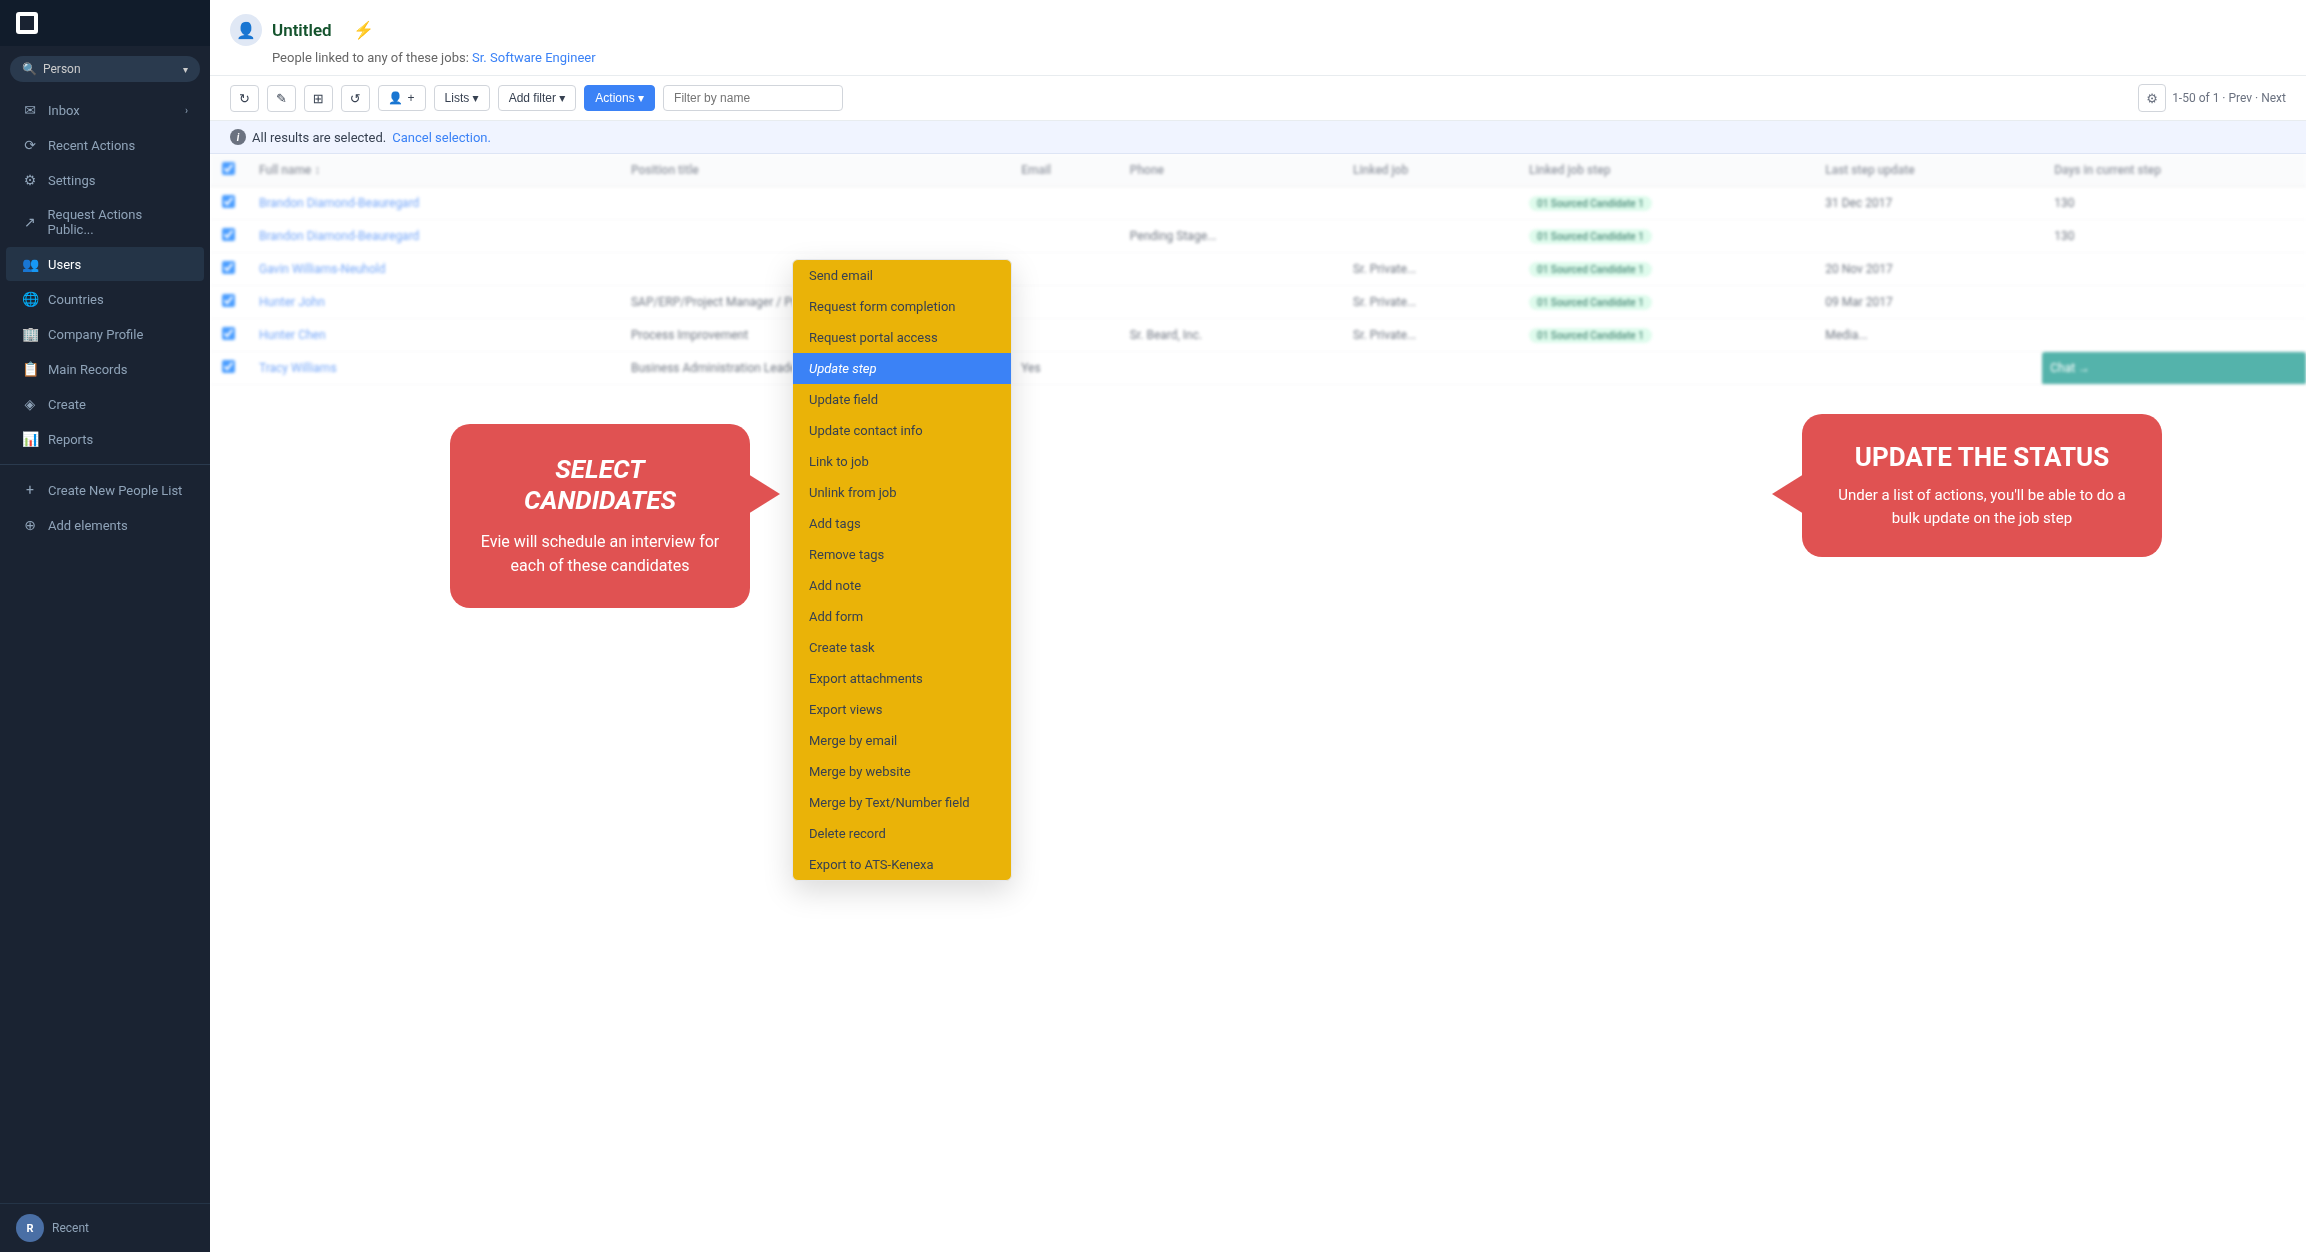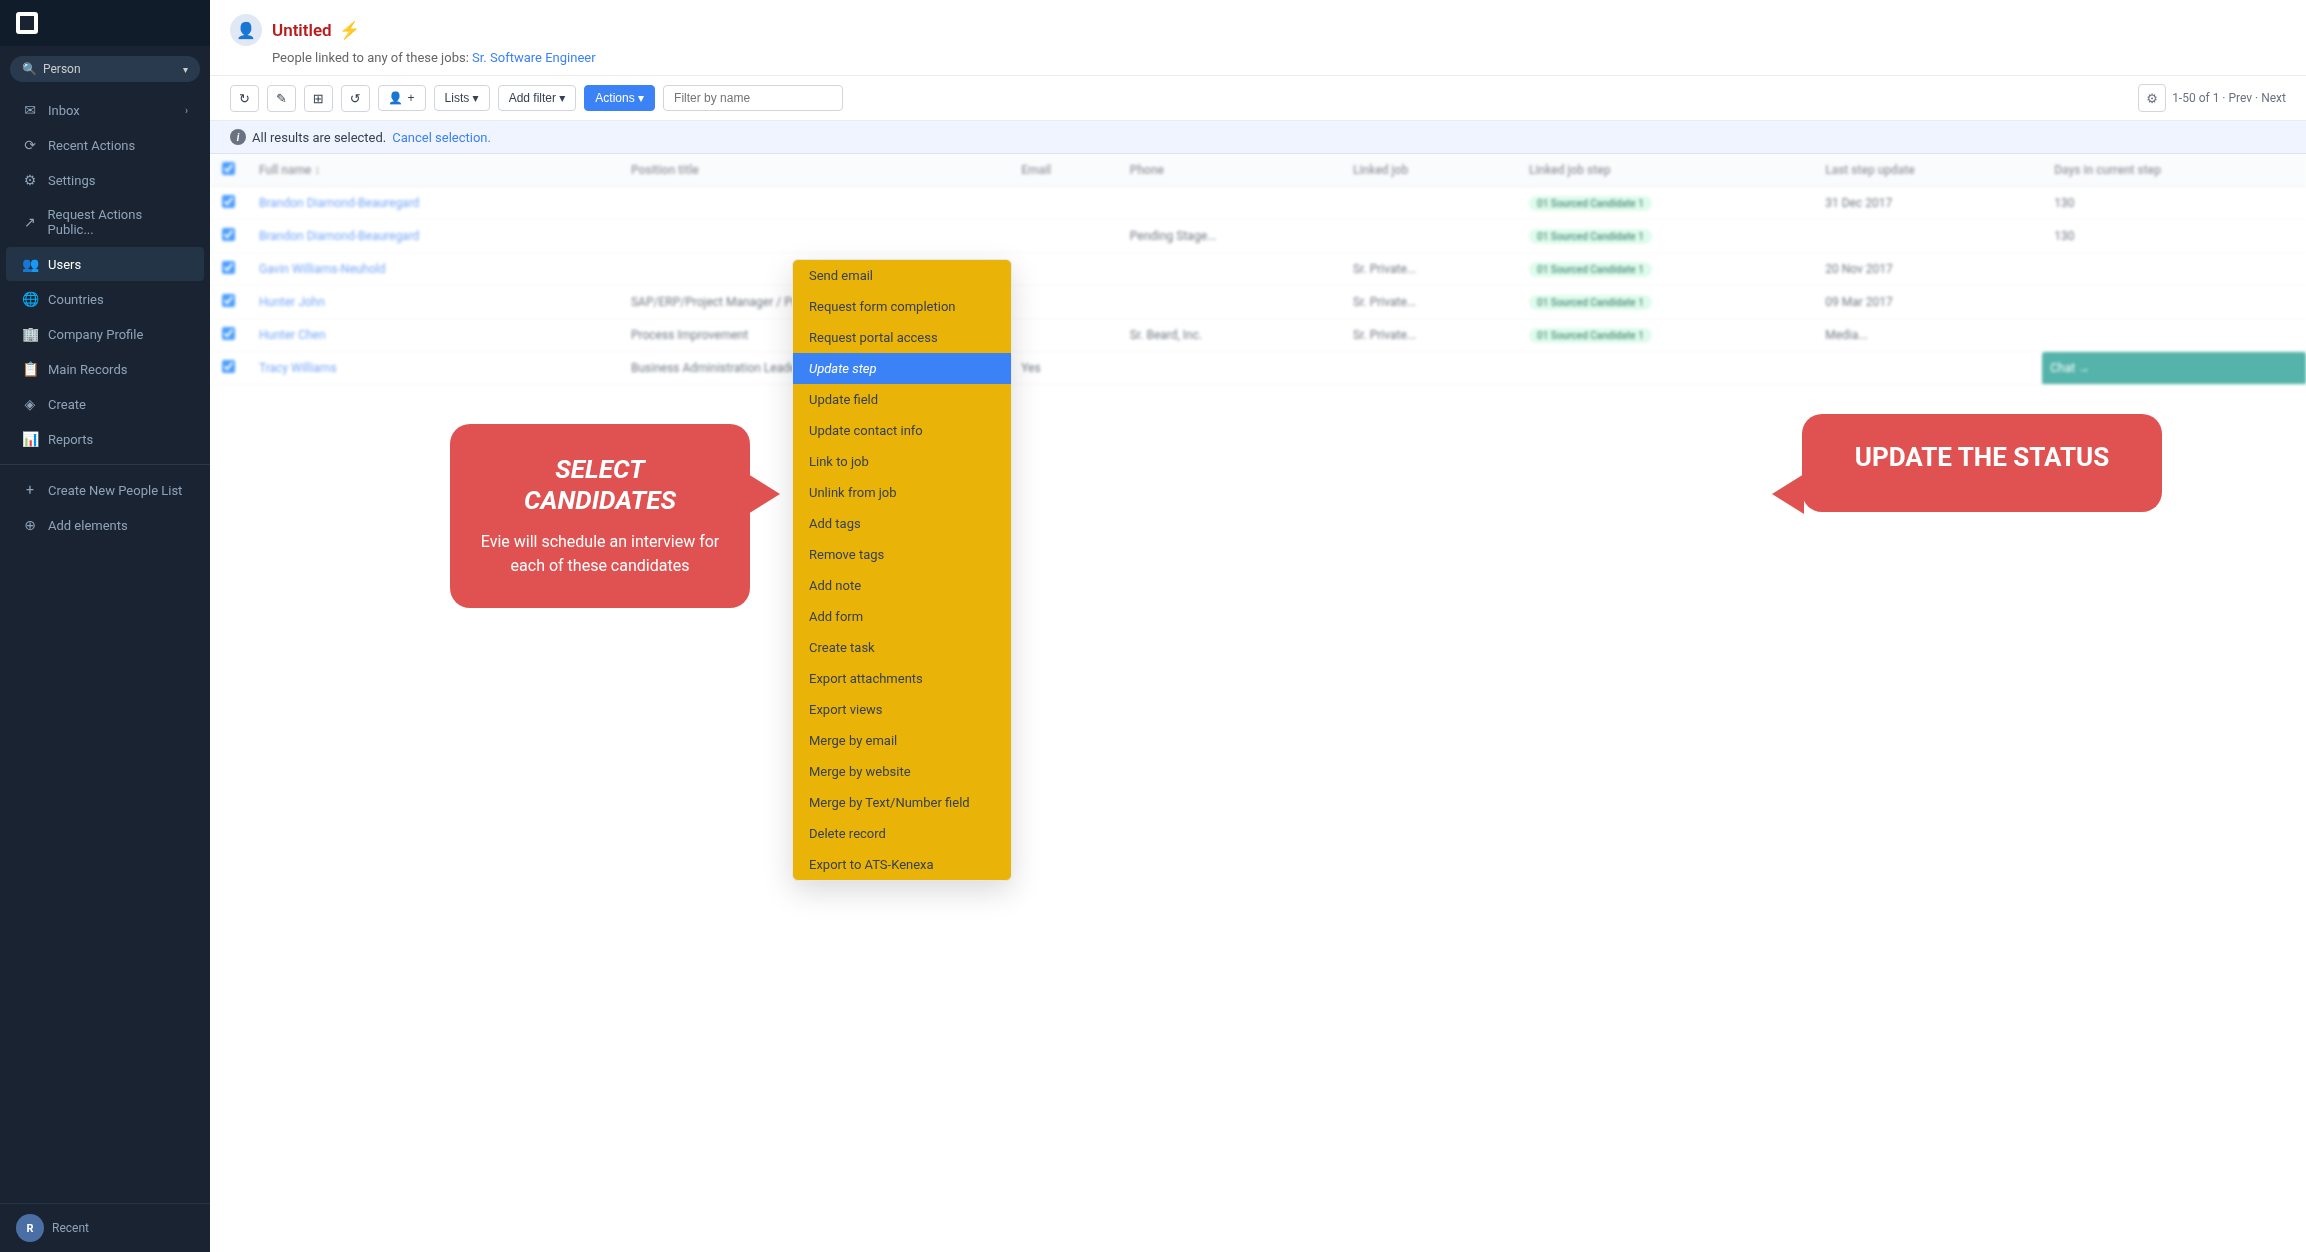--- a/index.html
+++ b/index.html
@@ -96,22 +96,22 @@
     .page-header-avatar {
       width: 32px; height: 32px;
       background: #e0e8f5;
       border-radius: 50%;
       display: flex; align-items: center; justify-content: center;
       font-size: 16px;
     }
     .page-title {
       font-size: 17px;
       font-weight: 600;
-      color: #b91c1c;
-      display: flex; align-items: flex-end; gap: 8px;
+      color: #14532d;
+      display: flex; align-items: flex-end; gap: 22px;
     }
     .page-subtitle {
       font-size: 13px;
       color: #666;
       margin-left: 42px;
     }
     .page-subtitle a { color: #3b82f6; text-decoration: none; }
 
     
     .toolbar {
@@ -564,17 +564,18 @@
         <div class="dropdown-item">Export to ATS-Kenexa</div>
       </div>
 
       <div class="callout-left">
         <div class="callout-left-title">SELECT<br>CANDIDATES</div>
         <div class="callout-left-body">Evie will schedule an interview for each of these candidates</div>
       </div>
 
       <div class="callout-right">
         <div class="callout-right-title">UPDATE THE STATUS</div>
+        <div class="callout-right-body">Under a list of actions, you'll be able to do a bulk update on the job step</div>
       </div>
 
     </div>
   </div>
 </div>
 
 </body></html>

